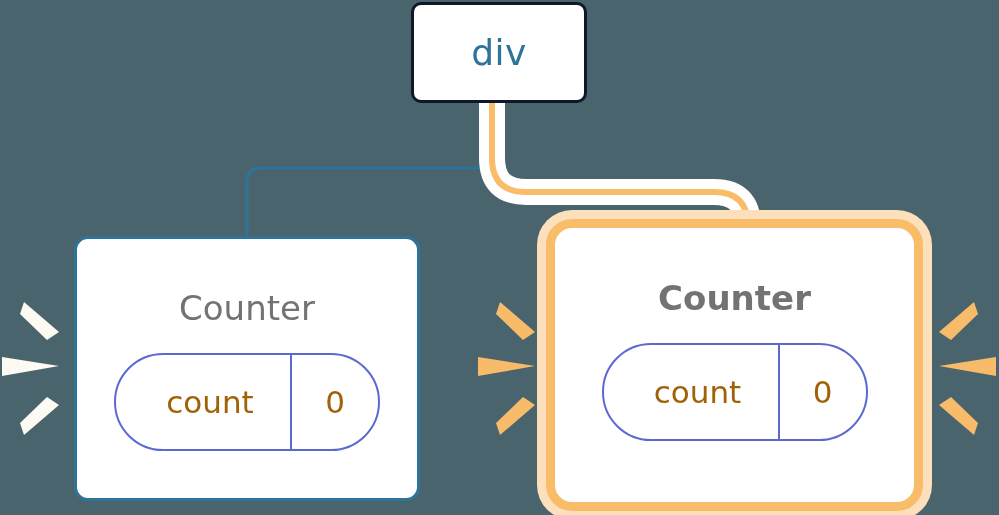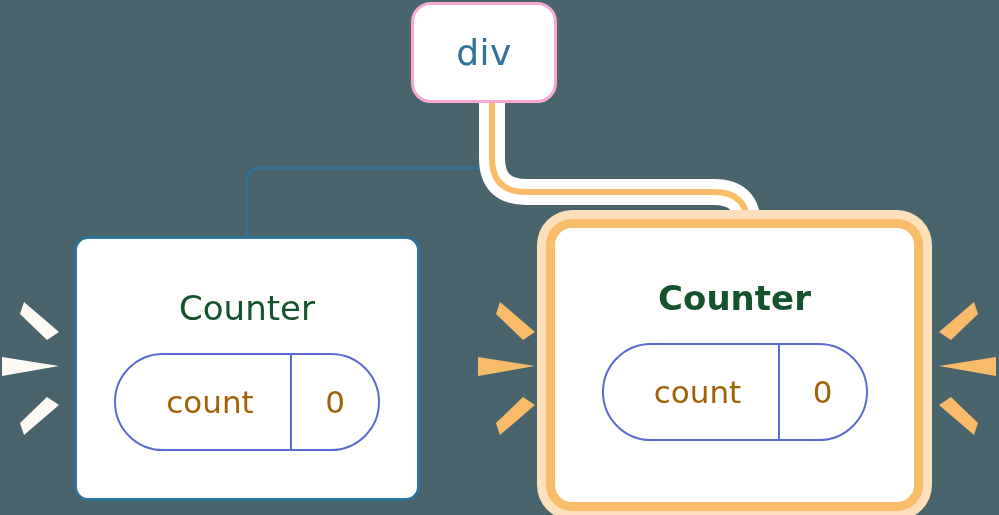--- a/index.html
+++ b/index.html
@@ -35,24 +35,24 @@
     display: flex;
     flex-direction: column;
     align-items: center;
     justify-content: flex-start;
   }
 
   
   .node-root {
     left: 411px;
     top: 2px;
-    width: 146px;
+    width: 176px;
     height: 101px;
-    border: 3px solid #f9a8d4;
-    border-radius: 20px;
+    border: 3px solid #0f172a;
+    border-radius: 10px;
     justify-content: center;
   }
   .node-root .node-title {
     font-size: 36px;
     color: #2e7399;
     letter-spacing: 0.5px;
     line-height: 1;
   }
 
   
@@ -70,21 +70,21 @@
     left: 546px;
     top: 219px;
     width: 377px;
     height: 292px;
     border: 9px solid #f9bd6a;
     border-radius: 26px;
     box-shadow: 0 0 0 9px #fbe0bb;
   }
 
   .node-title {
-    color: #14532d;
+    color: #737373;
     font-size: 34px;
     line-height: 1;
     white-space: nowrap;
   }
   .node-plain .node-title {
     margin-top: 52px;
     font-weight: 400;
   }
   .node-highlight .node-title {
     margin-top: 53px;

